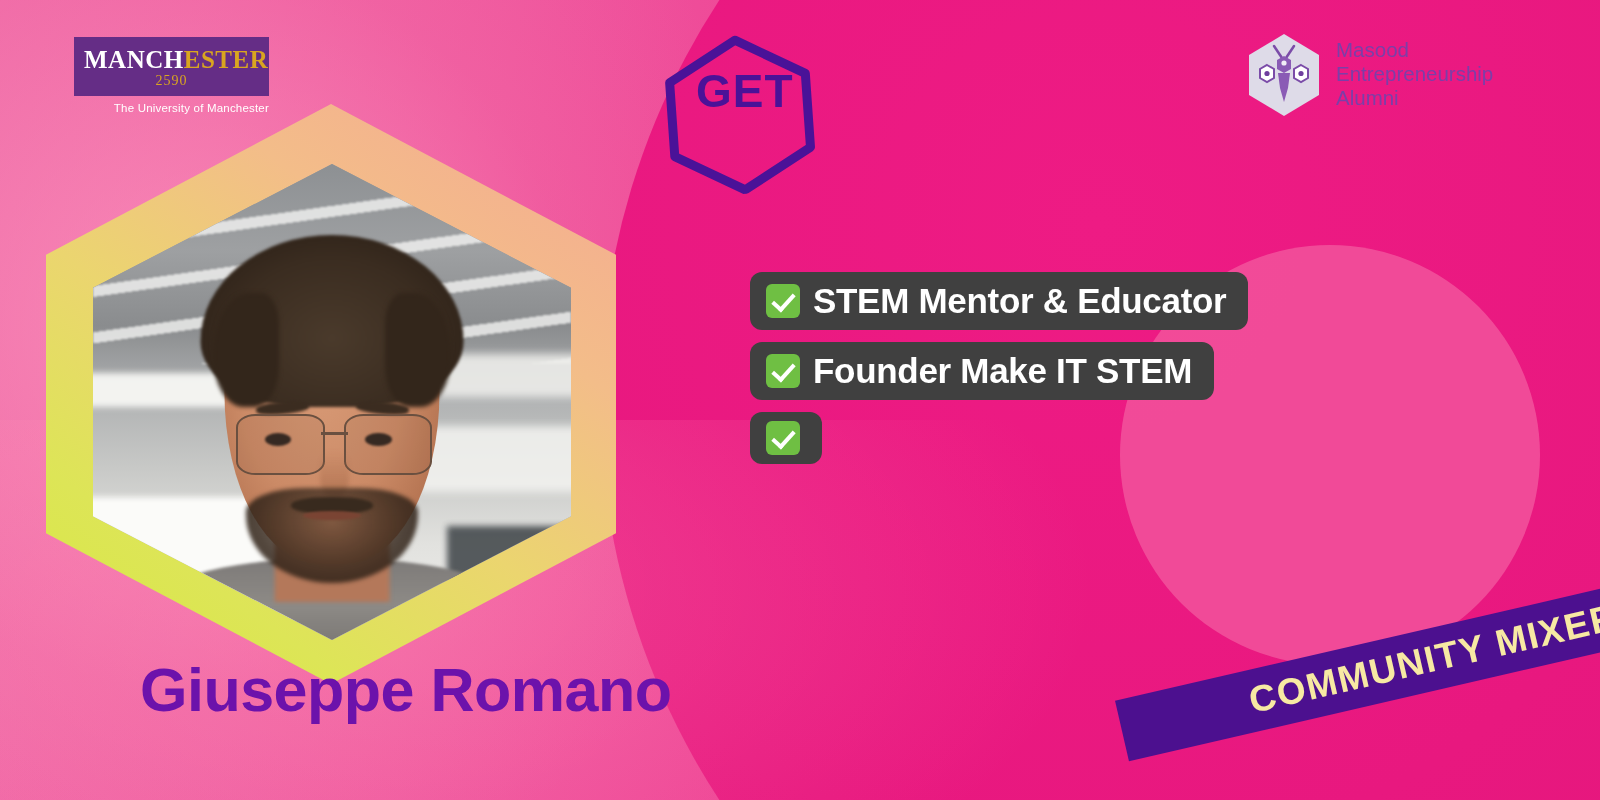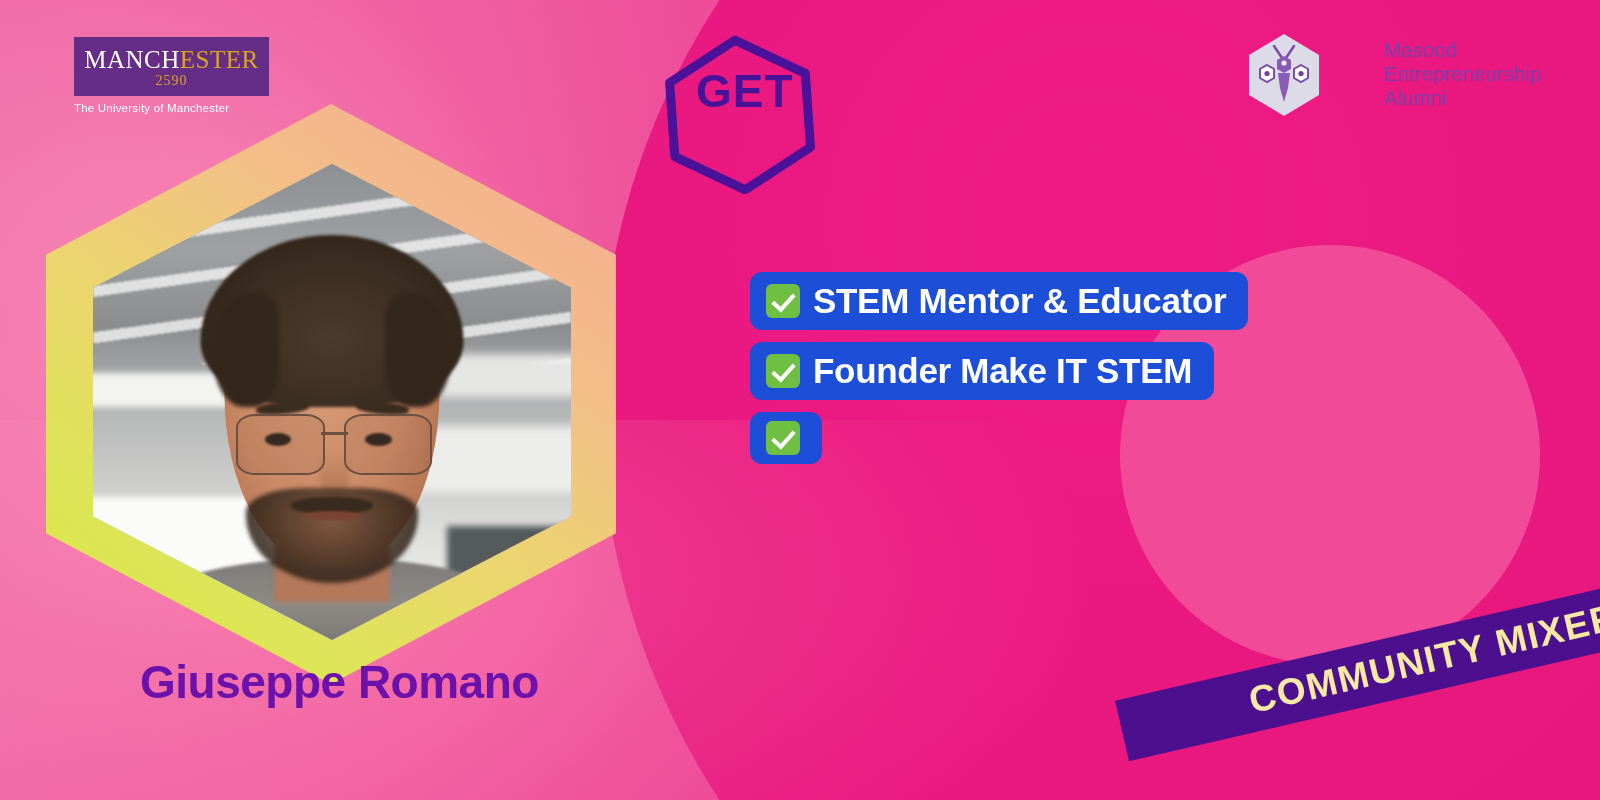--- a/index.html
+++ b/index.html
@@ -262,21 +262,21 @@
     background: #382a1e;
     border-radius: 45%;
     filter: blur(1.6px);
   }
 
   
   .name {
     position: absolute;
     left: 140px;
     top: 655px;
-    font-size: 46px;
+    font-size: 61px;
     font-weight: bold;
     color: #6c12ab;
     letter-spacing: -0.5px;
     white-space: nowrap;
   }
 
   
   .uom {
     position: absolute;
     left: 74px;
@@ -287,34 +287,34 @@
     background: #652d86;
     padding: 10px 10px 8px 10px;
     text-align: center;
     line-height: 1;
   }
   .uom-word {
     font-family: "Liberation Serif", serif;
     font-size: 25px;
     letter-spacing: 0.5px;
     color: #ffffff;
-    font-weight: normal;
+    font-weight: bold;
     white-space: nowrap;
   }
   .uom-word .gold { color: #d9a520; }
   .uom-year {
     font-family: "Liberation Serif", serif;
     font-size: 14px;
     color: #d9a520;
     letter-spacing: 1px;
     margin-top: 2px;
   }
   .uom-tag {
     margin-top: 6px;
-    text-align: left;
+    text-align: right;
     font-size: 11.5px;
     color: #ffffff;
     letter-spacing: 0.2px;
     white-space: nowrap;
   }
 
   
   .gf {
     position: absolute;
     left: 664px;
@@ -359,37 +359,37 @@
     gap: 14px;
   }
   .masood-mark { width: 76px; height: 86px; flex: none; }
   .masood-text {
     color: #7b3fa8;
     font-size: 20.5px;
     line-height: 1.16;
     font-weight: normal;
     padding-top: 6px;
   }
-  .masood-text div { white-space: nowrap; margin-left: 48px; }
+  .masood-text div { white-space: nowrap; }
 
   
   .bullets {
     position: absolute;
     left: 750px;
     top: 272px;
     display: flex;
     flex-direction: column;
     gap: 12px;
     align-items: flex-start;
   }
   .pill {
     display: flex;
     align-items: center;
     gap: 13px;
-    background: #1d4ed8;
+    background: #404040;
     border-radius: 12px;
     padding: 9px 22px 9px 16px;
   }
   .check {
     width: 34px;
     height: 34px;
     flex: none;
     border-radius: 6px;
     background: #6fbf43;
     position: relative;

